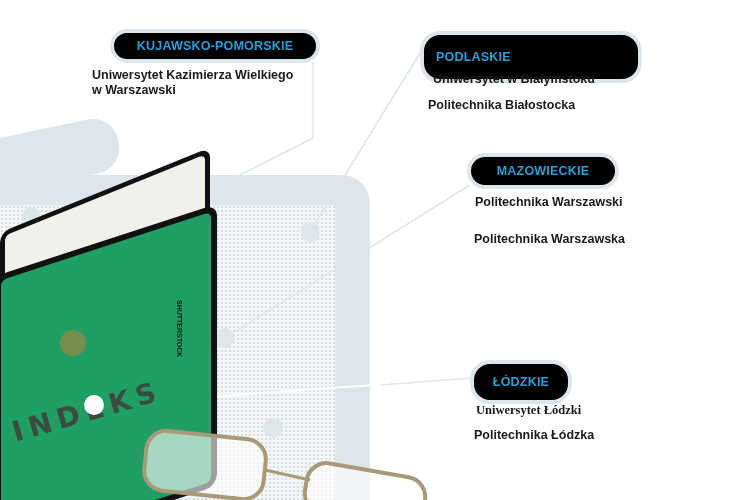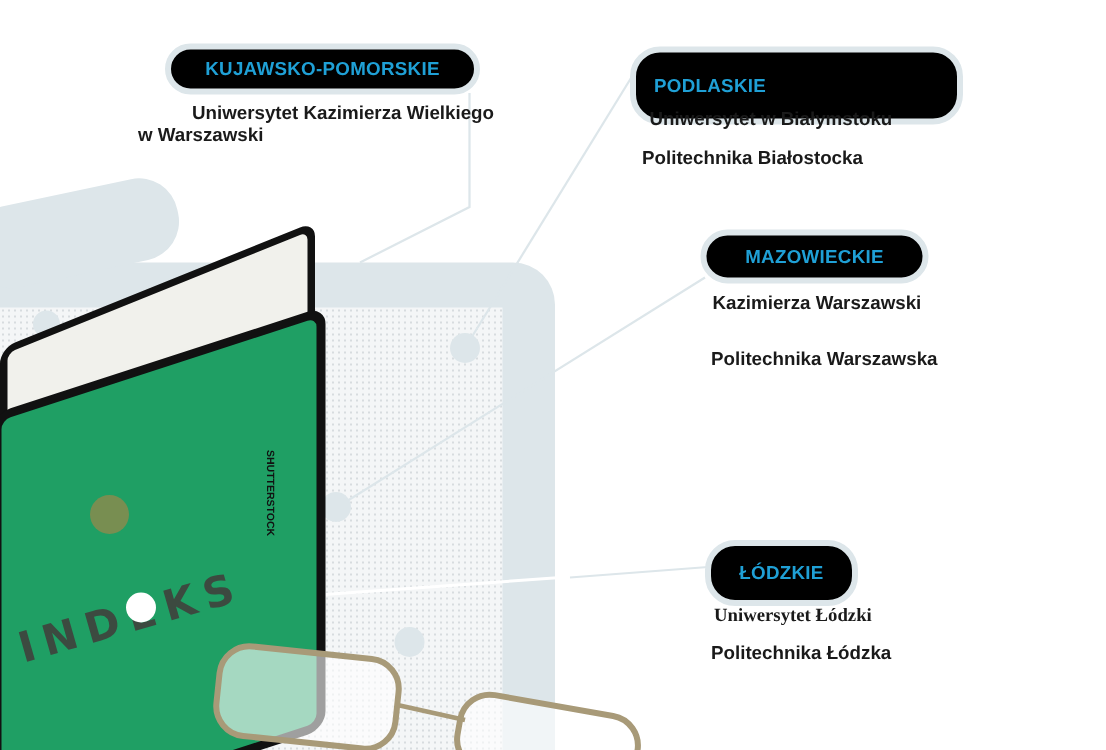--- a/index.html
+++ b/index.html
@@ -42,32 +42,32 @@
 
 <svg class="abs" width="320" height="80" style="left:120px;top:425px;">
   <rect x="25" y="10" width="120" height="60" rx="20" fill="rgba(255,255,255,0.6)" stroke="#a89a78" stroke-width="4" transform="rotate(6 85 40)"></rect>
   <rect x="185" y="45" width="120" height="50" rx="20" fill="rgba(255,255,255,0.6)" stroke="#a89a78" stroke-width="4" transform="rotate(10 245 70)"></rect>
   <line x1="145" y1="45" x2="190" y2="55" stroke="#a89a78" stroke-width="3"></line>
 </svg>
 
 <div class="pill" style="left:110px;top:29px;width:210px;height:34px;">
   <span>KUJAWSKO-POMORSKIE</span>
 </div>
-<div class="uni" style="left:92px;top:68px;margin-left:36px;">Uniwersytet Kazimierza Wielkiego</div>
+<div class="uni" style="left:92px;top:68px;">Uniwersytet Kazimierza Wielkiego</div>
 <div class="uni" style="left:92px;top:83px;">w Warszawski</div>
 
 <div class="pill" style="left:420px;top:31px;width:222px;height:52px;justify-content:flex-start;padding-left:12px;">
   <span>PODLASKIE</span>
 </div>
 <div class="uni" style="left:433px;top:72px;">Uniwersytet w Białymstoku</div>
 <div class="uni" style="left:428px;top:98px;">Politechnika Białostocka</div>
 
 <div class="pill" style="left:467px;top:153px;width:152px;height:36px;">
   <span>MAZOWIECKIE</span>
 </div>
-<div class="uni" style="left:475px;top:195px;">Kazimierza Warszawski</div>
+<div class="uni" style="left:475px;top:195px;">Politechnika Warszawski</div>
 <div class="uni" style="left:474px;top:216px;margin-top:16px;">Politechnika Warszawska</div>
 
 <div class="pill" style="left:470px;top:360px;width:102px;height:44px;">
   <span>ŁÓDZKIE</span>
 </div>
 <div class="uni" style="left:476px;top:403px;font-family:Liberation Serif, serif;">Uniwersytet Łódzki</div>
 <div class="uni" style="left:474px;top:428px;">Politechnika Łódzka</div>
 
 </body></html>

